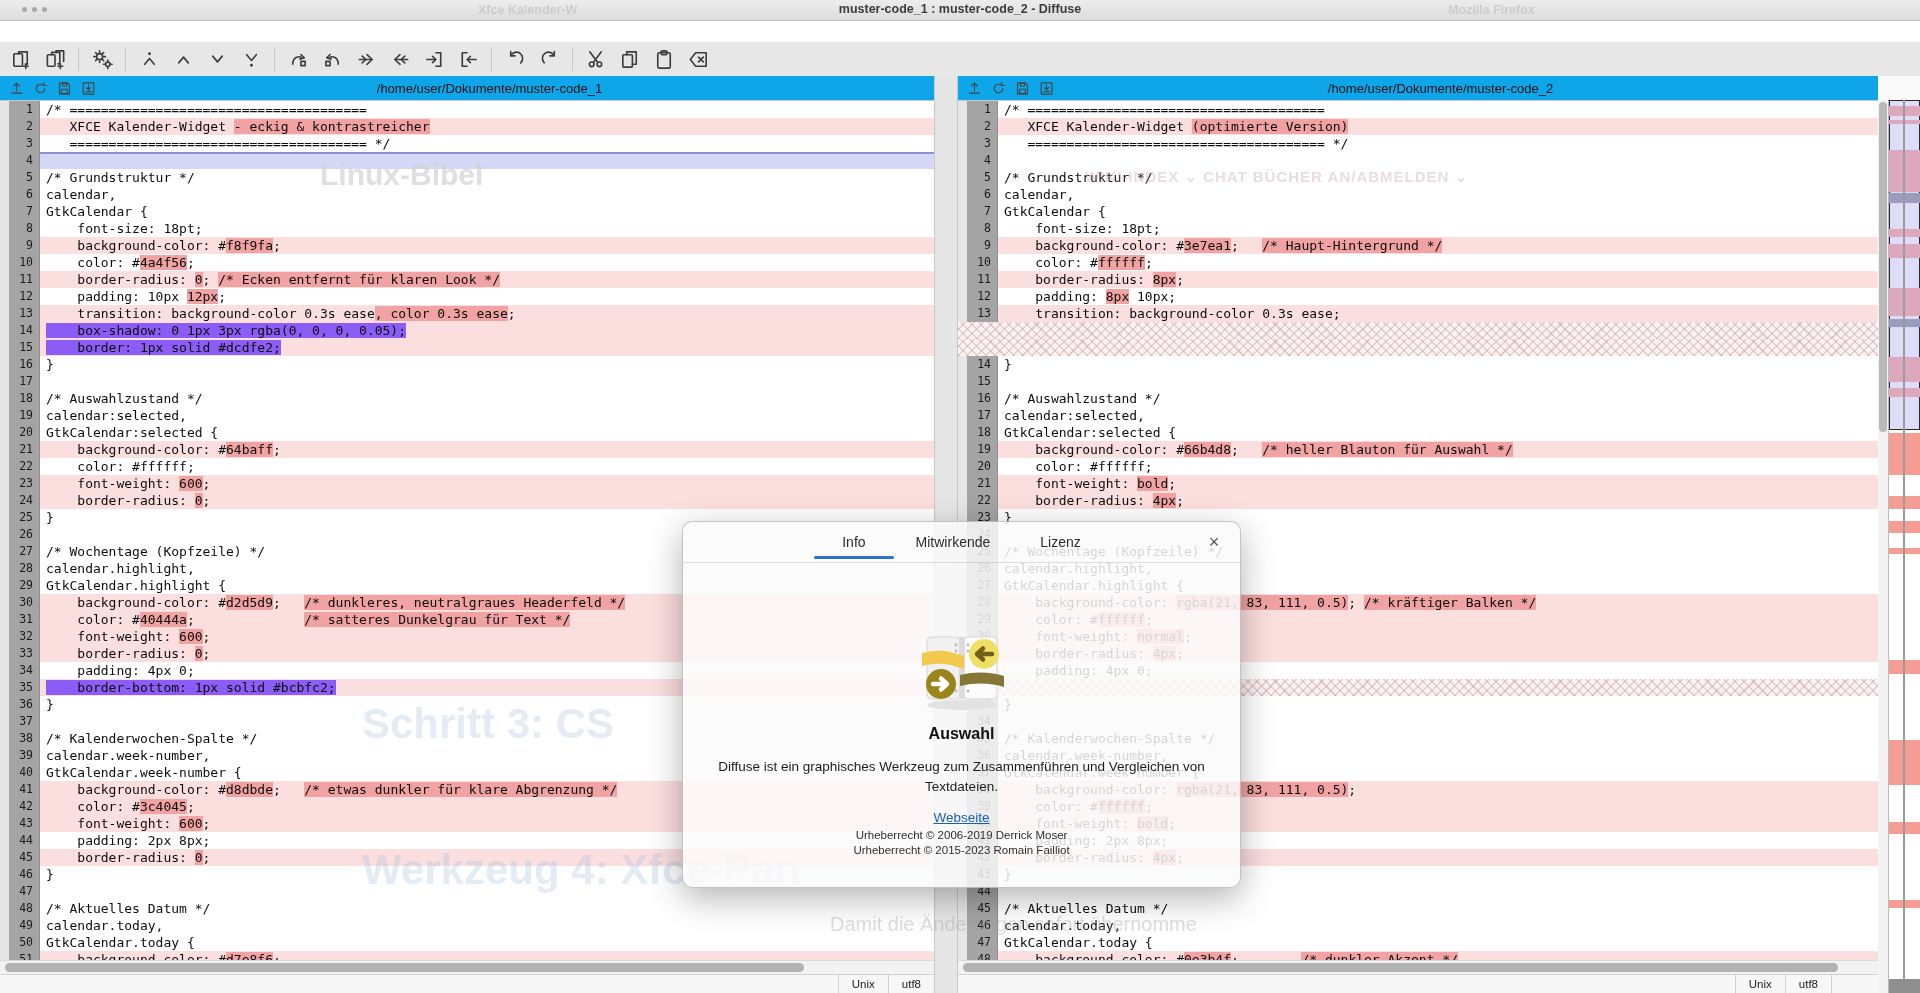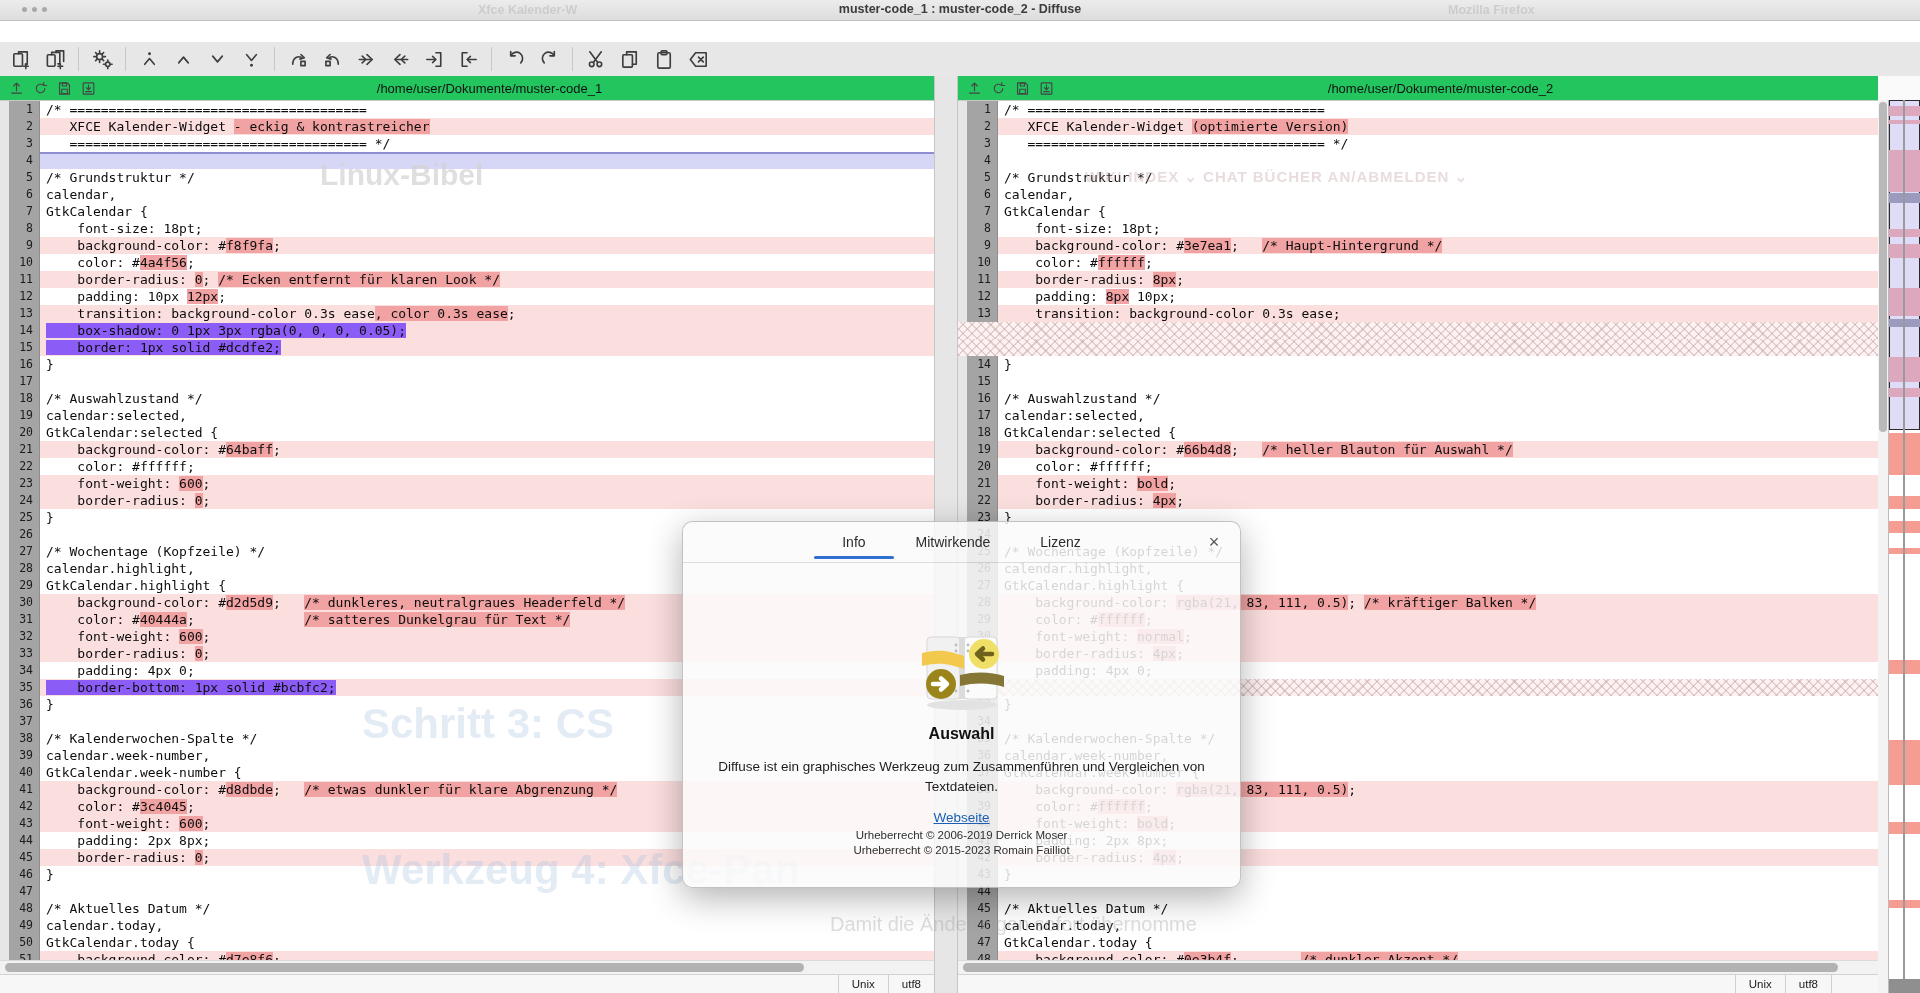--- a/index.html
+++ b/index.html
@@ -32,21 +32,21 @@
   .tbtn svg{width:23px;height:23px;stroke:#3d3d3d;fill:none;stroke-width:1.7;
     stroke-linecap:round;stroke-linejoin:round;}
   .tsep{width:1px;height:24px;background:#c7c7c7;margin:0 6px;}
   
   .main{position:absolute;left:0;top:76px;right:0;bottom:0;display:flex;}
   .pane{display:flex;flex-direction:column;overflow:hidden;background:#fff;}
   .pane-left{width:935px;}
   .pane-right{width:921px;}
   .divider{width:22px;background:#e6e6e6;border-left:1px solid #c6c6c6;border-right:1px solid #c6c6c6;}
   .rail{width:42px;display:flex;background:#fafafa;}
-  .pane-header{height:24px;background:#22c55e;border-bottom:1px solid #c8c8c8;
+  .pane-header{height:24px;background:#0ea5e9;border-bottom:1px solid #c8c8c8;
     display:flex;align-items:center;flex:0 0 auto;}
   .ph-icons{display:flex;gap:7px;padding:0 8px;}
   .ph-icons svg{width:17px;height:17px;stroke:#444;fill:none;stroke-width:1.6;
     stroke-linecap:round;stroke-linejoin:round;}
   .ph-path{flex:1;text-align:center;font-size:13px;color:#111;padding-right:60px;}
   .code{flex:1;overflow:hidden;position:relative;background:#fff;}
   .line{display:flex;height:17px;line-height:17px;
     font-family:"DejaVu Sans Mono","Liberation Mono",monospace;font-size:13px;color:#0d0d0d;}
   .ln{flex:0 0 40px;text-align:right;padding-right:6px;box-sizing:border-box;
     font-size:11.5px;color:#1b1b1b;

